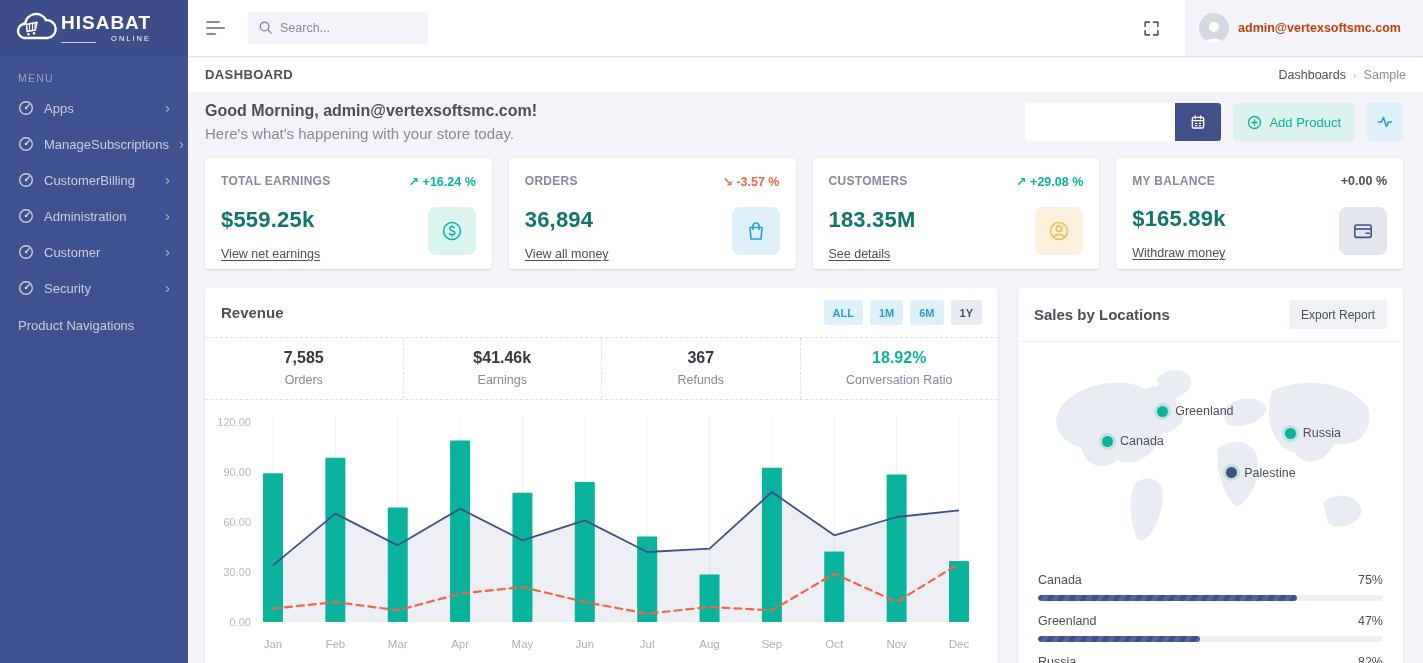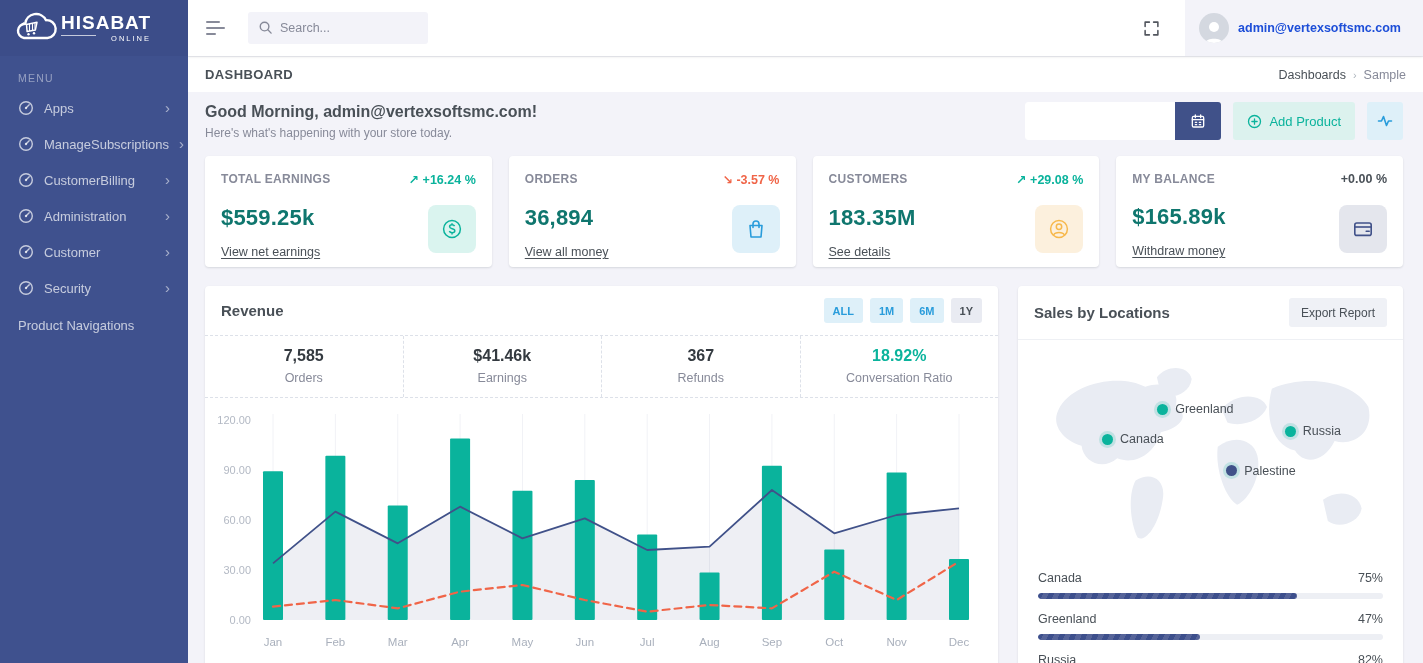--- a/index.html
+++ b/index.html
@@ -7,21 +7,21 @@
   body {
     font-family: "Liberation Sans", "DejaVu Sans", sans-serif;
     background:#f3f3f9; color:#495057; position:relative;
   }
   
   .sidebar { position:absolute; left:0; top:0; width:188px; height:663px; background:#3f518e; z-index:5; }
   .logo { height:56px; display:flex; align-items:center; padding-left:13px; background:#3c4d89; }
   .logo-cloud { width:46px; height:38px; flex:0 0 auto; }
   .logo-text { color:#fff; line-height:1; margin-left:2px; }
   .logo-title { font-size:19px; font-weight:bold; letter-spacing:1px; }
-  .logo-sub { display:flex; align-items:flex-start; justify-content:flex-end; gap:15px; margin-top:3px; }
+  .logo-sub { display:flex; align-items:flex-end; justify-content:flex-end; gap:15px; margin-top:3px; }
   .logo-sub .rule { height:1px; background:rgba(255,255,255,.7); flex:1; }
   .logo-sub span { font-size:7.5px; letter-spacing:2px; color:#fff; }
   .menu-label { font-size:10.5px; letter-spacing:1.2px; color:rgba(255,255,255,.45); padding:16px 18px 6px; }
   .nav-item { display:flex; align-items:center; gap:10px; padding:10px 18px; color:rgba(255,255,255,.70); font-size:13px; cursor:pointer; }
   .nav-item .gauge { width:16px; height:16px; flex:0 0 auto; color:rgba(255,255,255,.70); }
   .nav-item .nav-chevron { margin-left:auto; font-size:15px; line-height:10px; color:rgba(255,255,255,.55); }
   .nav-footer { padding:12px 18px; color:rgba(255,255,255,.70); font-size:13px; }
   
   .topbar { position:absolute; left:188px; top:0; right:0; height:56px; background:#fff; box-shadow:0 1px 2px rgba(56,65,74,.12); display:flex; align-items:center; z-index:4; }
   .hamburger { margin-left:18px; width:20px; cursor:pointer; }
@@ -30,32 +30,32 @@
   .searchbox { position:relative; margin-left:22px; }
   .searchbox input { width:180px; height:32px; border:none; background:#f3f3f9; border-radius:3px; padding:0 10px 0 32px; font-size:12.5px; color:#495057; outline:none; font-family:inherit; }
   .searchbox input::placeholder { color:#878a99; }
   .searchbox .s-icon { position:absolute; left:10px; top:8px; width:15px; height:15px; color:#878a99; }
   .topbar-right { margin-left:auto; display:flex; align-items:center; height:100%; }
   .fs-btn { width:40px; height:40px; display:flex; align-items:center; justify-content:center; color:#52565e; cursor:pointer; }
   .fs-btn svg { width:17px; height:17px; }
   .user-block { height:100%; background:#f3f3f9; display:flex; align-items:center; gap:9px; padding:0 22px 0 14px; margin-left:14px; cursor:pointer; }
   .avatar { width:30px; height:30px; border-radius:50%; background:#d4d8e0; overflow:hidden; position:relative; }
   .avatar svg { position:absolute; left:0; top:3px; width:30px; height:30px; }
-  .user-email { font-size:12.5px; font-weight:600; color:#1d4ed8; }
+  .user-email { font-size:12.5px; font-weight:600; color:#c2410c; }
   
   .pagebar { position:absolute; left:188px; top:56px; right:0; height:36px; background:#fff; border-top:1px solid #f0f0f5; display:flex; align-items:center; padding:0 17px 0 17px; z-index:3; }
   .page-title { font-size:13px; font-weight:bold; letter-spacing:.4px; color:#495057; }
   .breadcrumb { margin-left:auto; font-size:12.5px; color:#495057; display:flex; align-items:center; gap:7px; }
   .breadcrumb .sep { color:#adb5bd; font-size:11px; }
   .breadcrumb .crumb-last { color:#878a99;text-align:right; }
   
   .content { position:absolute; left:188px; top:92px; right:0; bottom:0; padding:10px 20px 0 17px; overflow:hidden; }
   .greet-row { display:flex; align-items:center; margin-bottom:16px; }
   .greet-title { font-size:16px; font-weight:600; color:#495057; }
-  .greet-sub { font-size:12px; color:#878a99; margin-top:5px; }
+  .greet-sub { font-size:15px; color:#878a99; margin-top:5px; }
   .greet-controls { margin-left:auto; display:flex; align-items:center; gap:12px; }
   .date-group { display:flex; }
   .date-group input { width:150px; height:38px; border:1px solid #fff; border-radius:3px 0 0 3px; background:#fff; padding:0 10px; font-size:13px; outline:none; }
   .date-btn { width:46px; height:38px; background:#405189; border:none; border-radius:0 3px 3px 0; display:flex; align-items:center; justify-content:center; cursor:pointer; }
   .date-btn svg { width:16px; height:16px; }
   .btn-add { height:38px; display:flex; align-items:center; gap:7px; padding:0 14px; background:#dcf2ee; color:#0ab39c; border:none; border-radius:3px; font-size:13px; cursor:pointer; font-family:inherit; }
   .btn-add svg { width:15px; height:15px; }
   .btn-pulse { width:36px; height:38px; background:#def0f9; border:none; border-radius:3px; display:flex; align-items:center; justify-content:center; cursor:pointer; color:#299cdb; }
   .btn-pulse svg { width:16px; height:16px; }
   

